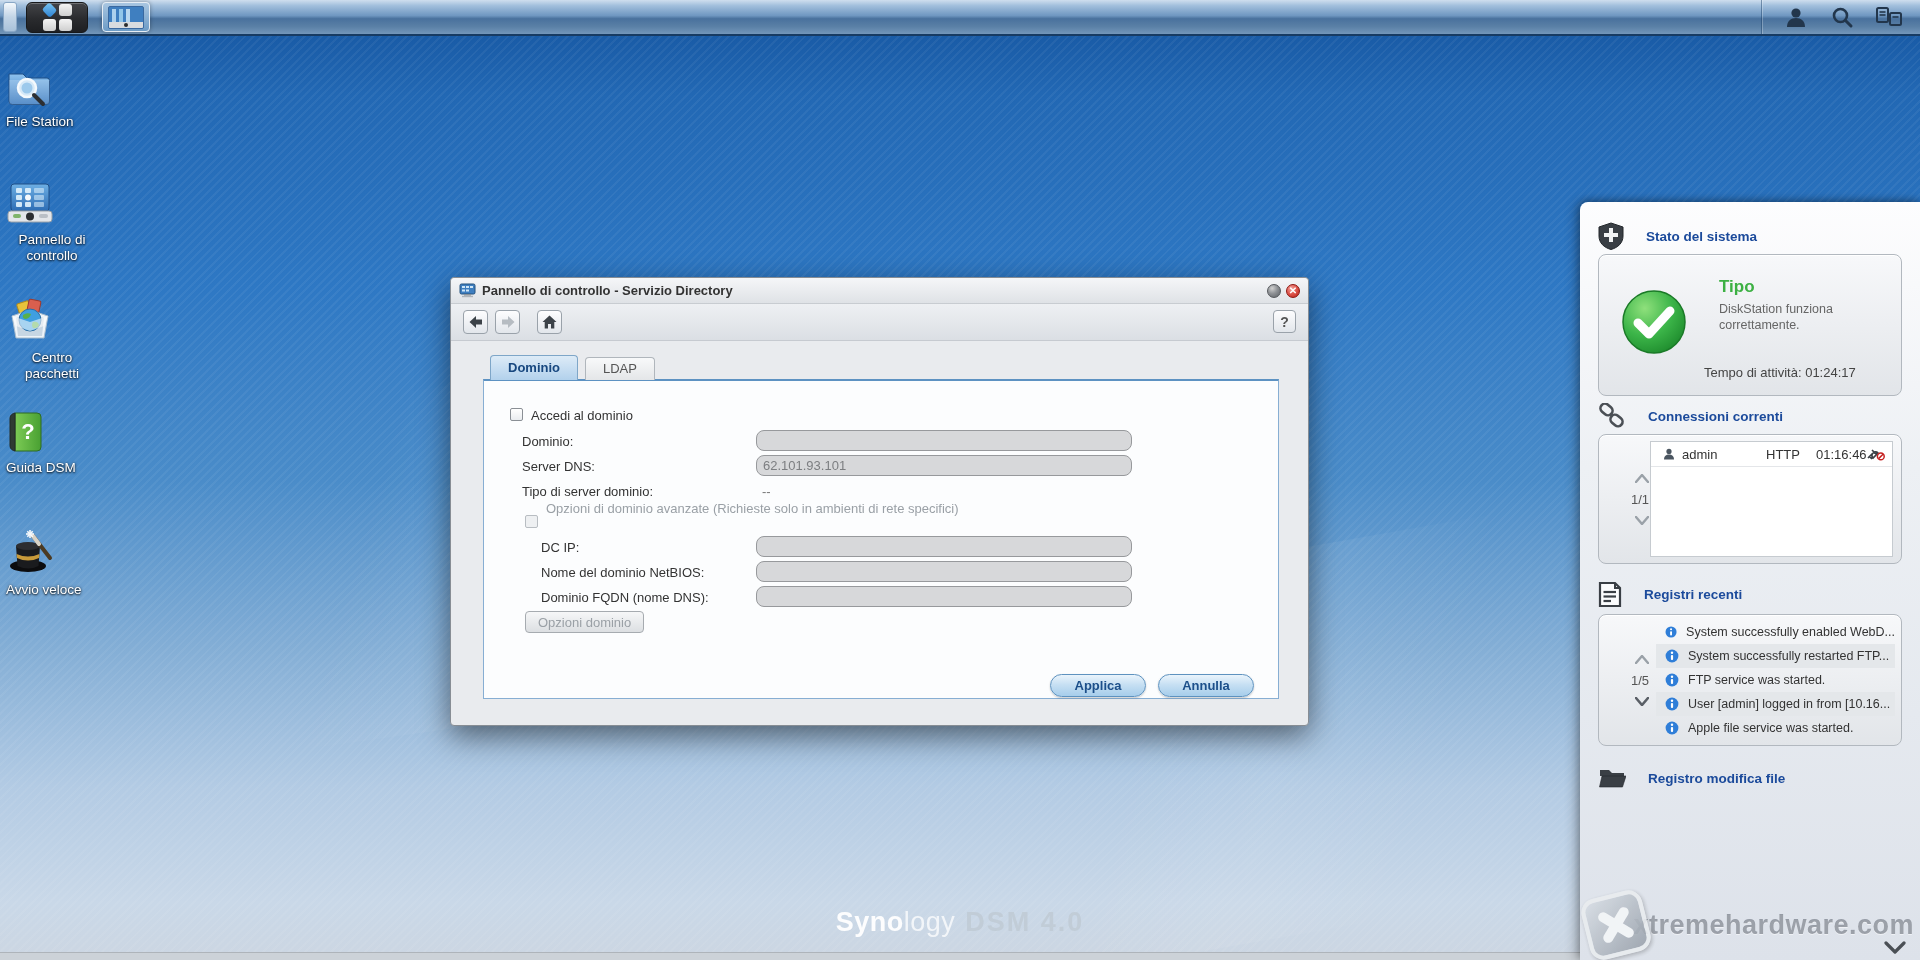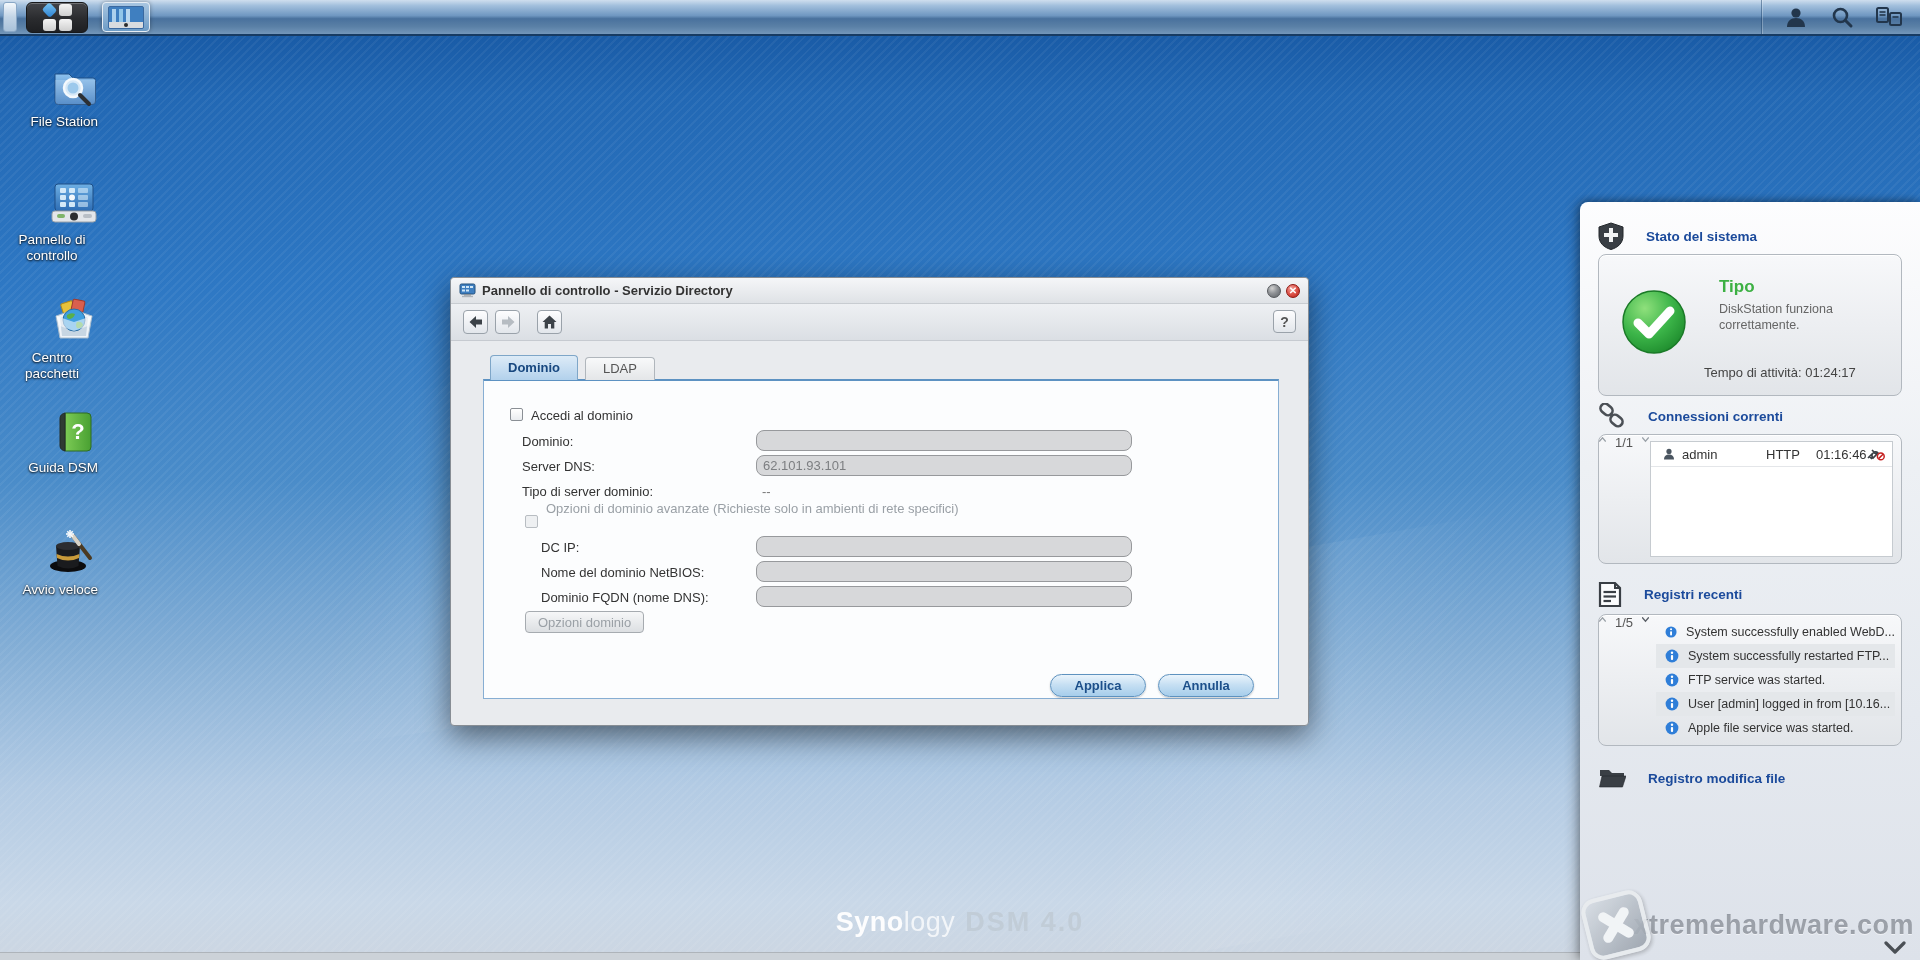--- a/index.html
+++ b/index.html
@@ -43,21 +43,21 @@
     background:
       linear-gradient(90deg, #bfe0f5 0 4px, transparent 4px 7px, #9fd3f0 7px 11px, transparent 11px 14px, #cde7f7 14px 18px, transparent 18px) 0 0/21px 4px repeat-y; opacity:.85;}
   .app-thumb .thumb-bar { position:absolute; left:0; bottom:0; width:100%; height:6px; background:#d9dcdf; }
   .app-thumb .thumb-dot { position:absolute; left:15px; bottom:1px; width:4px; height:4px; border-radius:50%; background:#2c2c2c; }
   .tb-right { margin-left:auto; display:flex; align-items:center; height:100%; padding-right:18px; gap:22px;
     border-left:1px solid rgba(23,59,99,.45); box-shadow:inset 1px 0 0 rgba(255,255,255,.25); padding-left:22px; }
   .tb-icon { display:flex; align-items:center; justify-content:center; }
 
   
   .desktop-icons { position:absolute; left:6px; top:60px; width:92px; }
-  .dicon { position:absolute; left:0; width:92px; display:flex; flex-direction:column; align-items:flex-end; cursor:default; }
+  .dicon { position:absolute; left:0; width:92px; display:flex; flex-direction:column; align-items:flex-start; cursor:default; }
   .dicon-label { margin-top:6px; color:#fff; font-size:13.5px; text-align:center; line-height:1.15;
     text-shadow:0 1px 2px rgba(0,0,0,.85), 0 0 3px rgba(0,0,0,.5); }
 
   
   .dialog { position:absolute; left:450px; top:277px; width:859px; height:449px;
     background:#e9ebee; border:1px solid #878d94; border-radius:4px;
     box-shadow:0 10px 30px rgba(0,0,0,.5); z-index:20; }
   .titlebar { height:26px; display:flex; align-items:center; padding:0 8px;
     background:linear-gradient(180deg,#f5f6f8,#dfe2e6); border-bottom:1px solid #c8ccd1; border-radius:4px 4px 0 0; }
   .dlg-title { font-weight:bold; font-size:13px; color:#333; margin-left:6px; }
@@ -97,22 +97,22 @@
     display:flex; align-items:center; justify-content:center; box-shadow:0 1px 2px rgba(0,0,0,.2); }
 
   
   .sidebar { position:absolute; right:0; top:202px; width:340px; height:758px;
     background:linear-gradient(180deg,#fdfdfe 0%,#edf0f4 35%,#dde2ea 100%);
     border-radius:8px 0 0 0; box-shadow:-4px 0 12px rgba(0,0,0,.3), 0 -2px 6px rgba(0,0,0,.2); z-index:15; }
   .widget-header { position:absolute; left:18px; display:flex; align-items:center; height:28px; }
   .widget-title { color:#1b4a9b; font-weight:bold; font-size:13.5px; margin-left:22px; }
   .wpanel { position:absolute; left:18px; width:304px; border:1px solid #b2b8bf; border-radius:8px;
     background:linear-gradient(180deg,#f7f8fa,#e2e5e9); box-shadow:inset 0 1px 0 #fff; }
-  .pager { position:absolute; left:0; top:0; width:50px; height:100%; display:flex; flex-direction:row;
-    align-items:flex-start; justify-content:center; gap:9px; }
+  .pager { position:absolute; left:0; top:0; width:50px; height:100%; display:flex; flex-direction:column;
+    align-items:flex-end; justify-content:center; gap:9px; }
   .pager .chev { color:#9aa1a8; font-size:13px; line-height:10px; }
   .pager .count { color:#555; font-size:13px; }
   .conn-list { position:absolute; left:51px; top:6px; right:8px; bottom:6px; background:#fff; border:1px solid #c6cbd0; }
   .conn-row { height:25px; display:flex; align-items:center; border-bottom:1px solid #e4e6e9; font-size:13px; color:#333; }
   .log-list { position:absolute; left:57px; top:5px; right:6px; bottom:5px; }
   .log-row { height:24px; display:flex; align-items:center; font-size:12.5px; color:#333;
     white-space:nowrap; overflow:hidden; padding-left:9px; }
   .log-row.alt { background:#e4e7ea; }
   .empty-area { position:absolute; left:51px; top:6px; right:6px; bottom:6px; background:#e2e4e7; }
   .empty-box { position:absolute; left:50%; top:56px; transform:translateX(-50%); padding:5px 12px;

